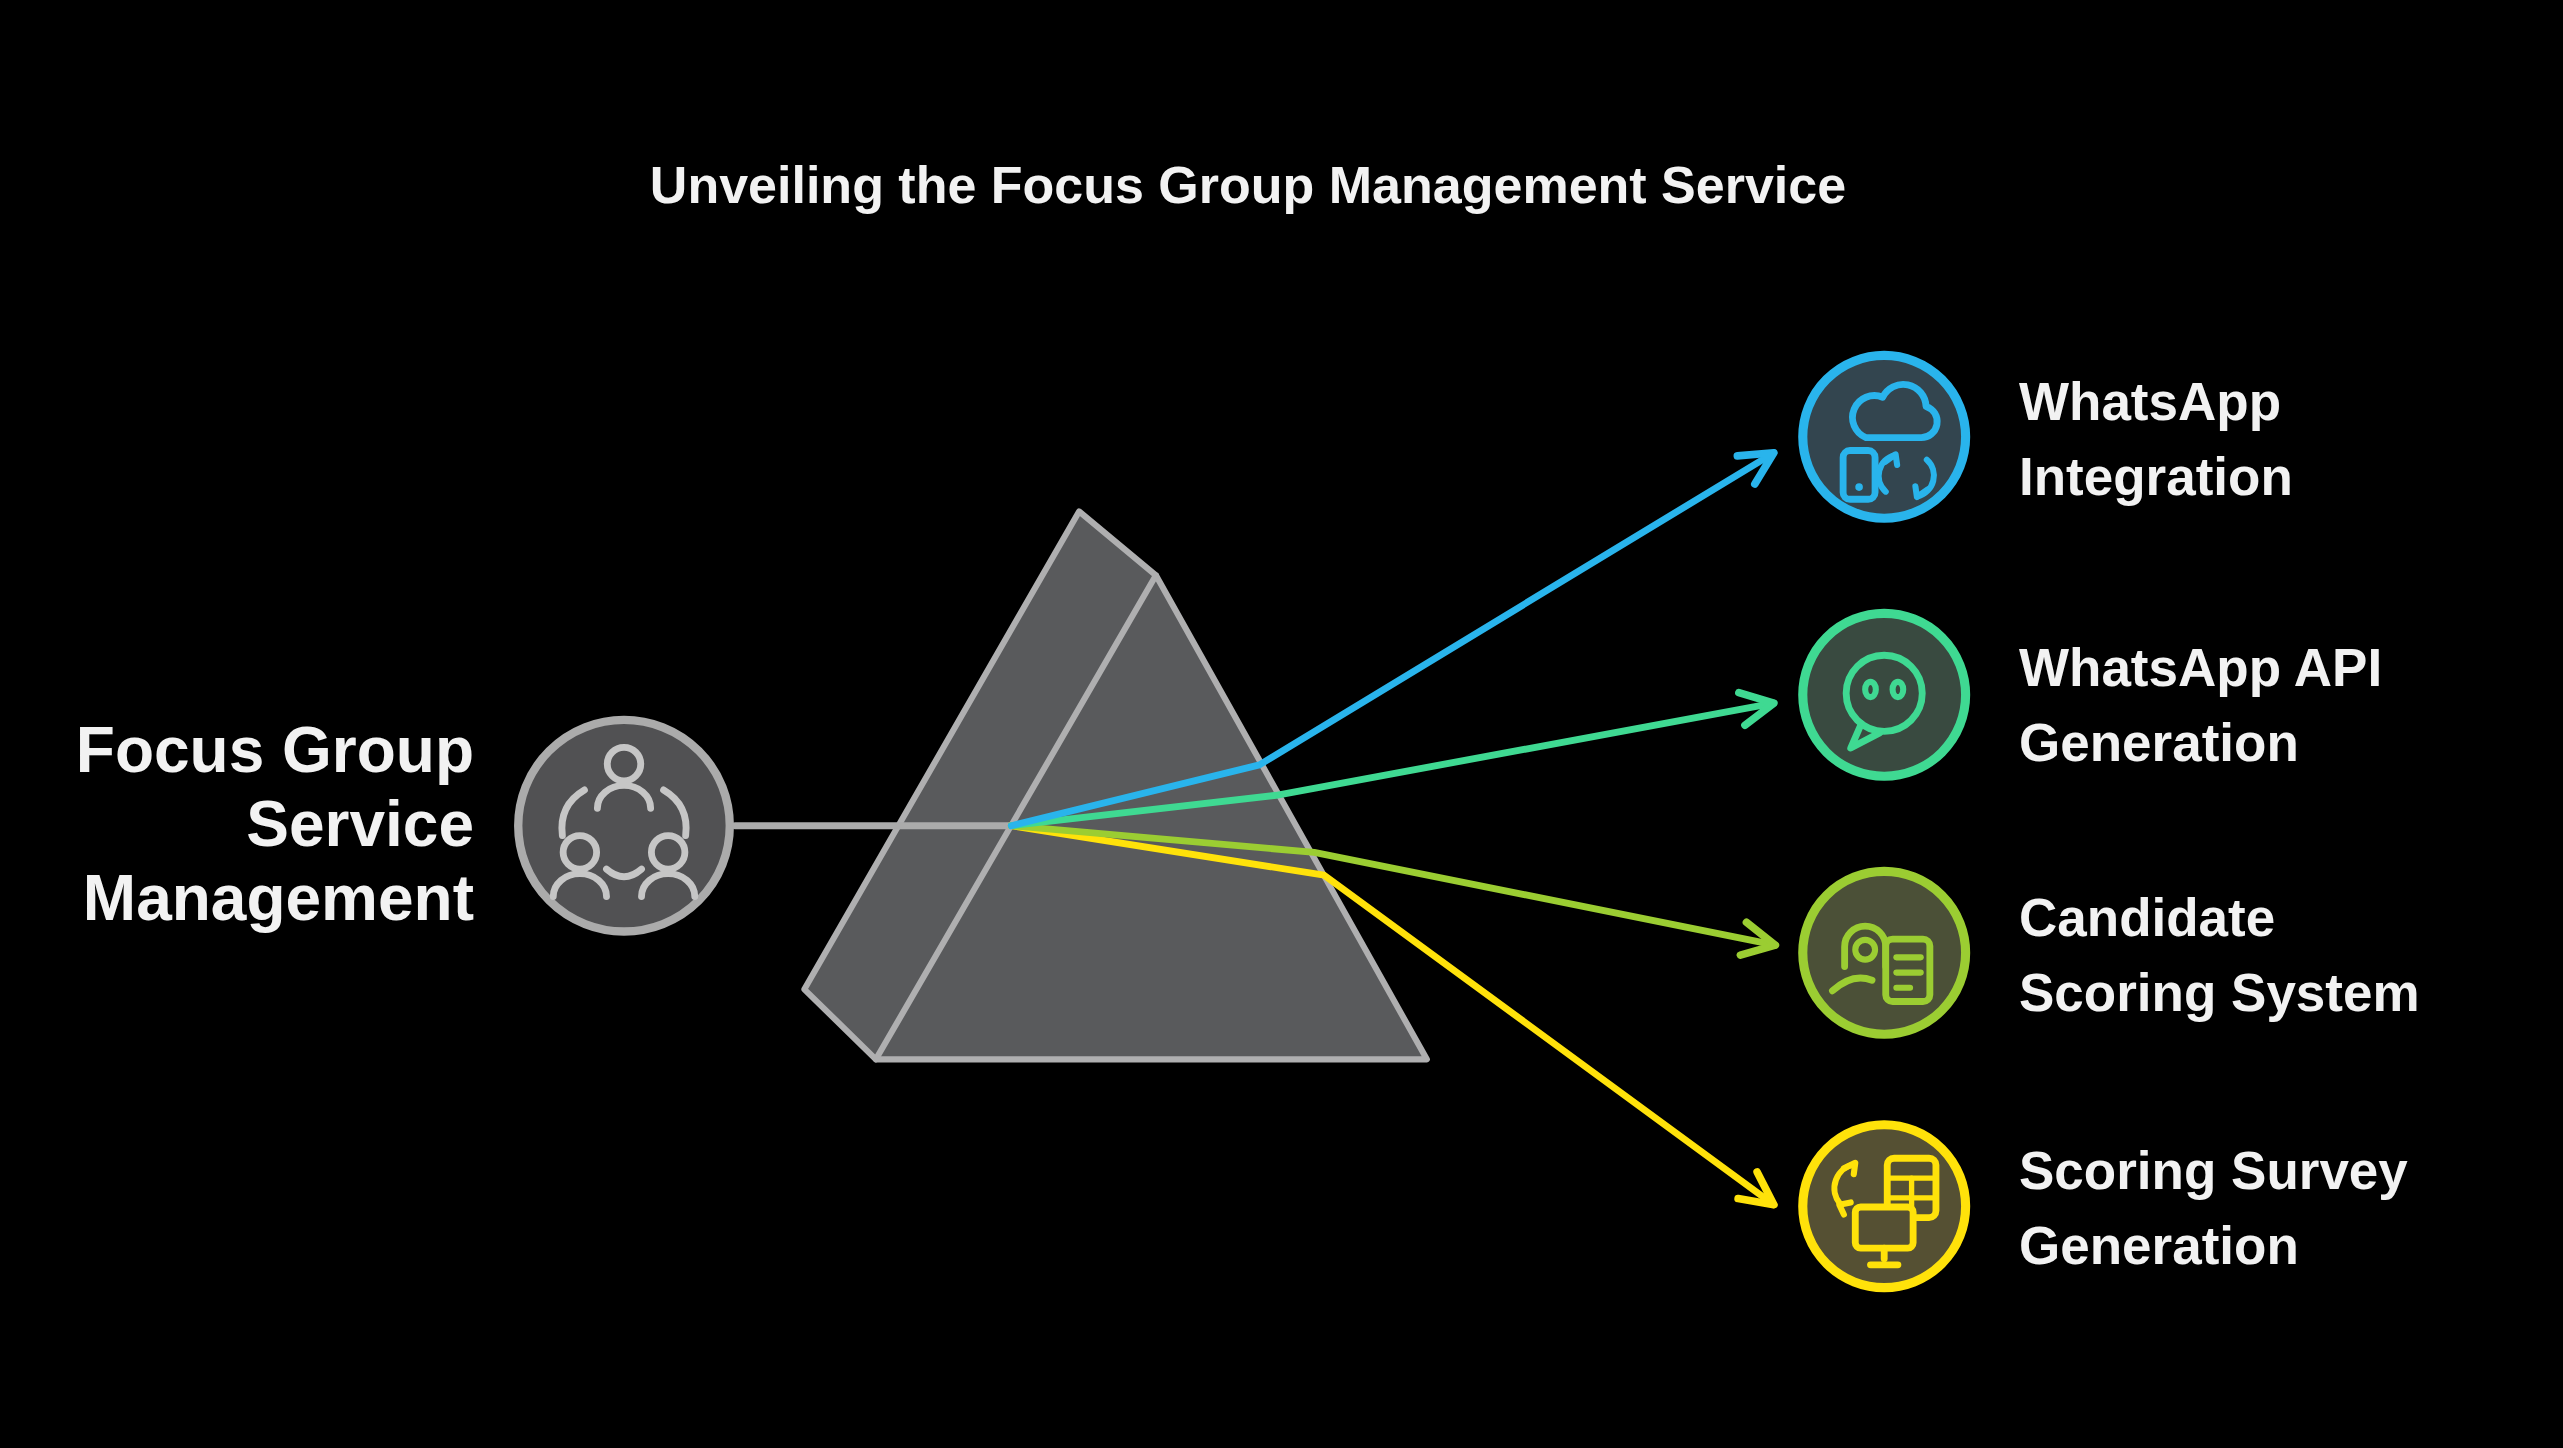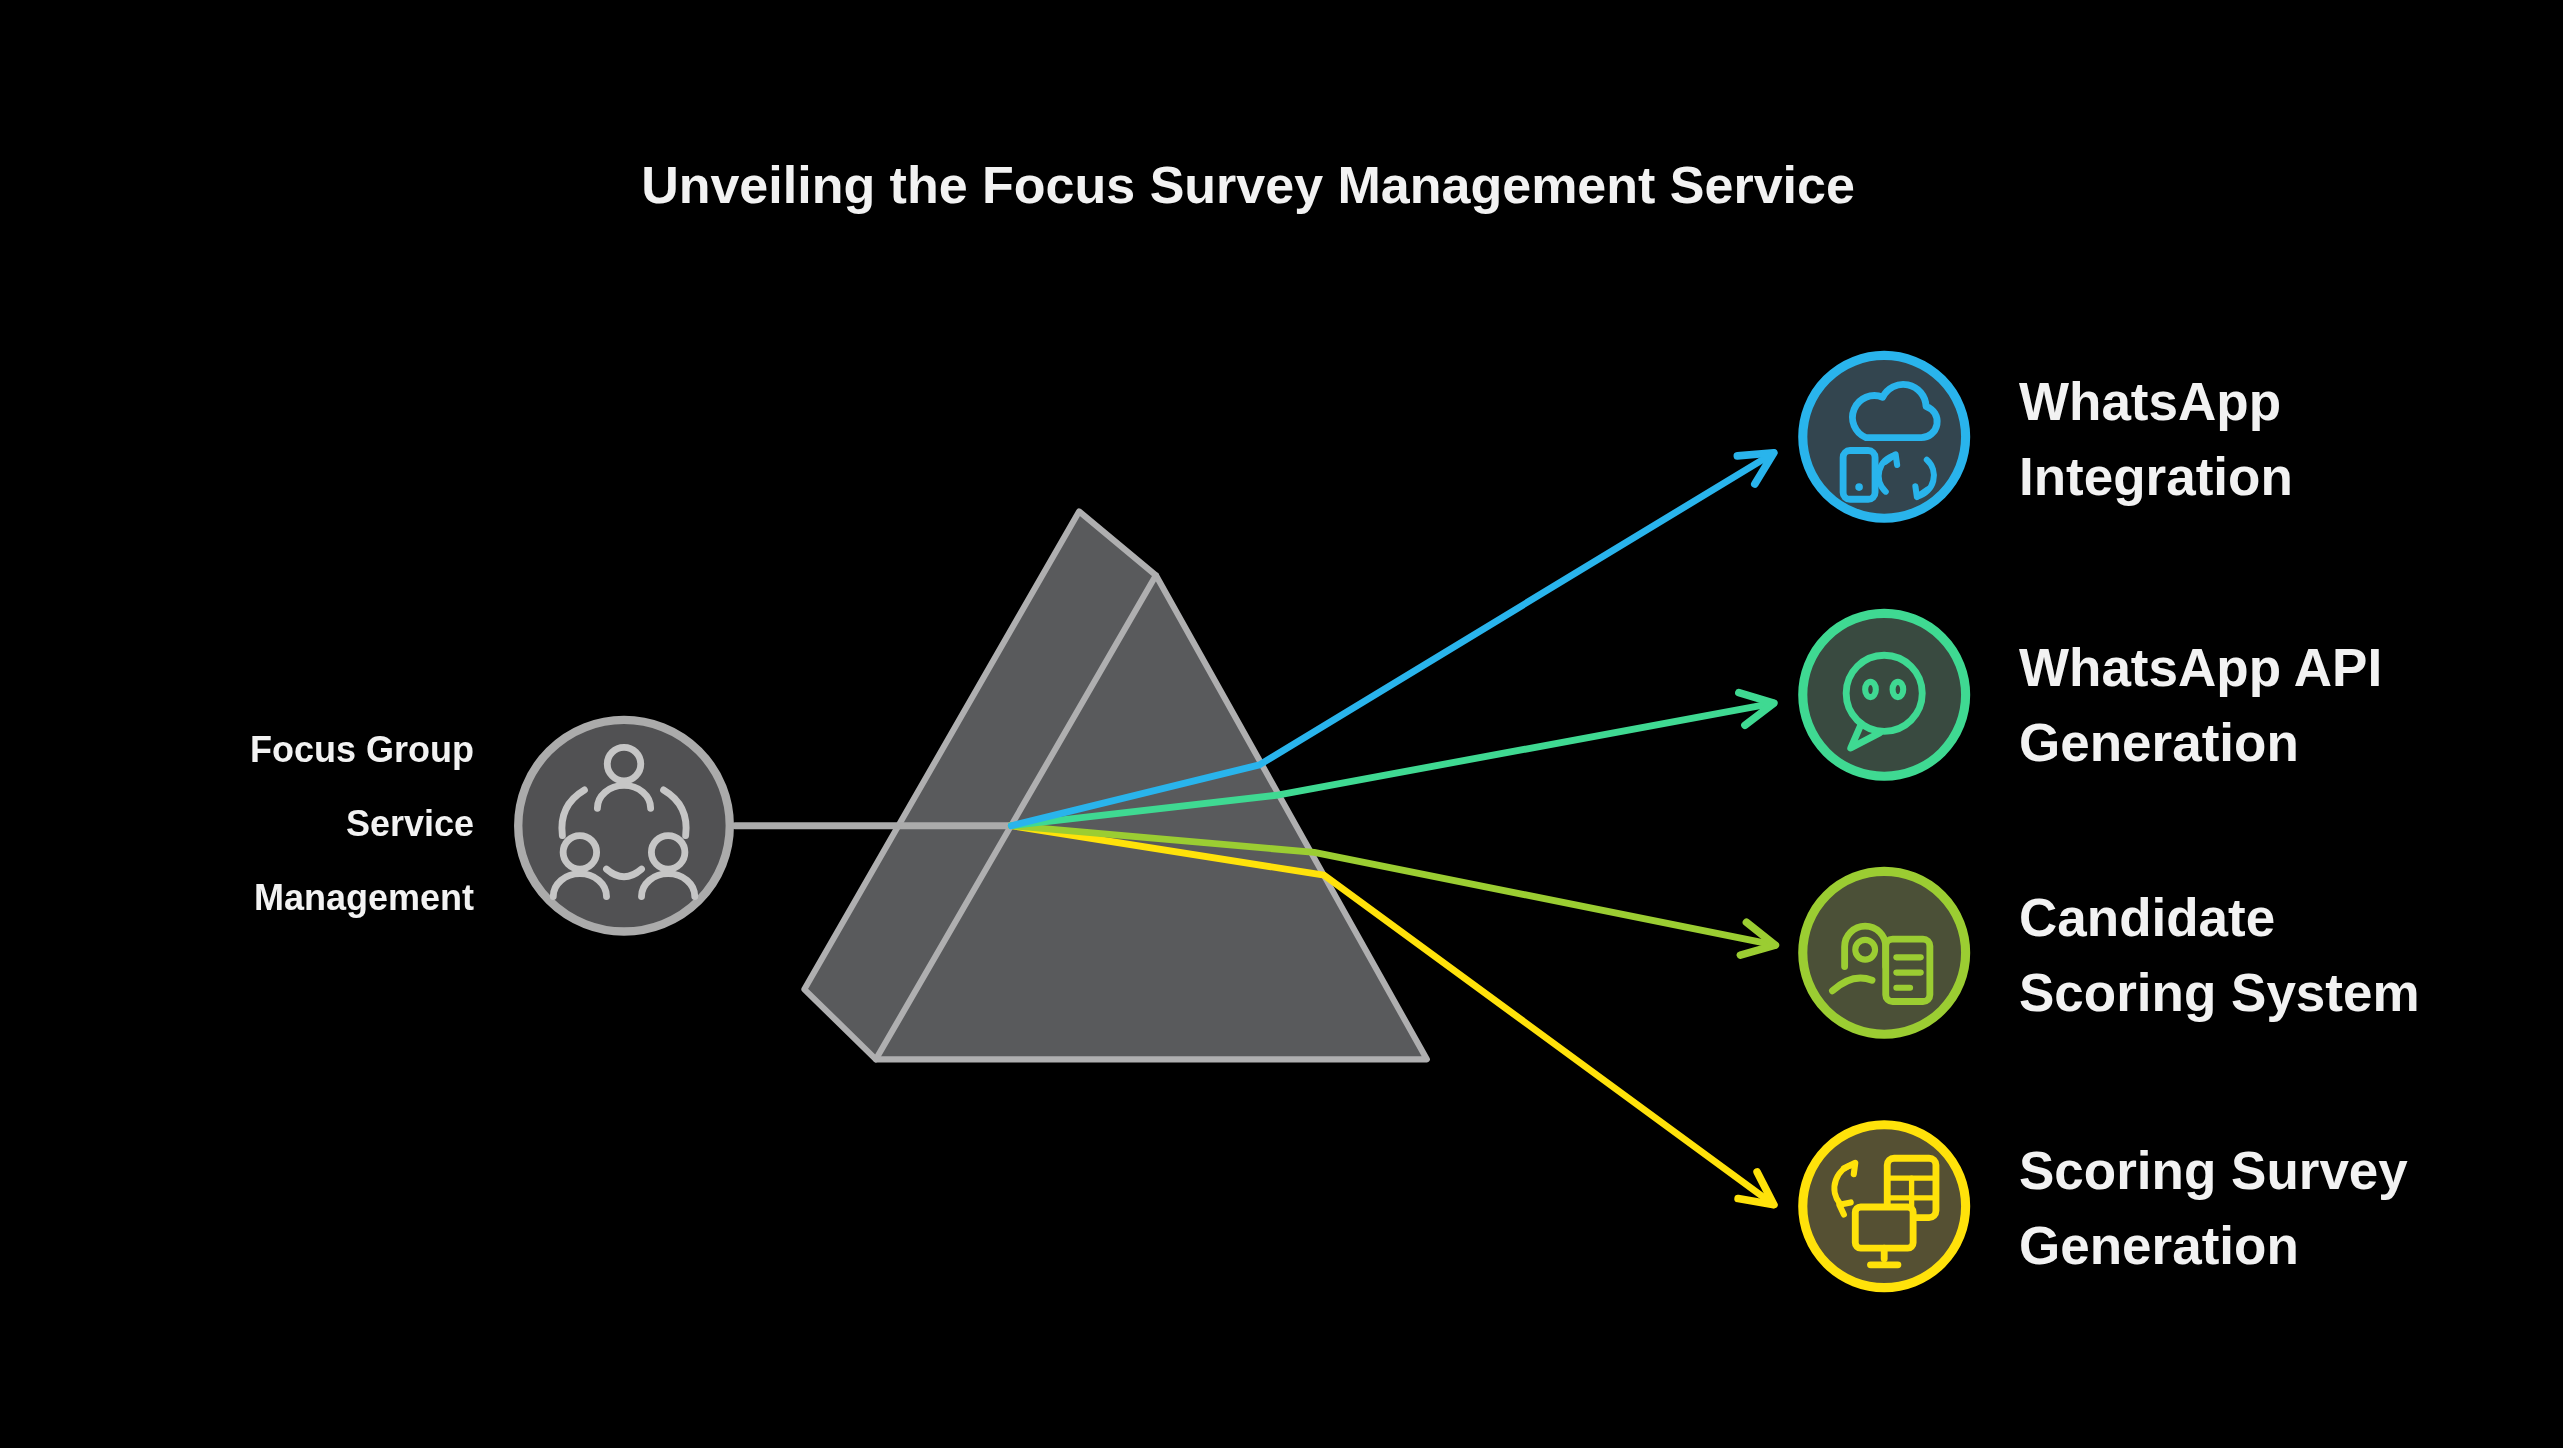--- a/index.html
+++ b/index.html
@@ -16,42 +16,42 @@
     left:1248px;top:155px;
     transform:translateX(-50%);
     white-space:nowrap;
     font-size:52px;font-weight:700;
     color:#F2F2F2;
   }
   .source-label{
     position:absolute;
     right:2089px;top:713px;
     text-align:right;
-    font-size:36px;font-weight:700;
+    font-size:64px;font-weight:700;
     line-height:74px;
     color:#F2F2F2;
     white-space:nowrap;
   }
   .feature-label{
     position:absolute;
     left:2019px;
     font-size:53px;font-weight:700;
     line-height:75px;
     color:#F2F2F2;
     white-space:nowrap;
   }
   .feature-label span, .source-label span{display:block;}
   .fl-1{top:364px;} .fl-2{top:622px;margin-top:8px;} .fl-3{top:880px;} .fl-4{top:1133px;}
 </style>
 </head>
 <body>
 
 <div class="stage">
 
-  <div class="title">Unveiling the Focus Survey Management Service</div>
+  <div class="title">Unveiling the Focus Group Management Service</div>
 
   <div class="source-label">
     <span>Focus Group</span>
     <span>Service</span>
     <span>Management</span>
   </div>
 
   <svg width="2563" height="1449" viewBox="0 0 3368 1904">
 
     <g>

